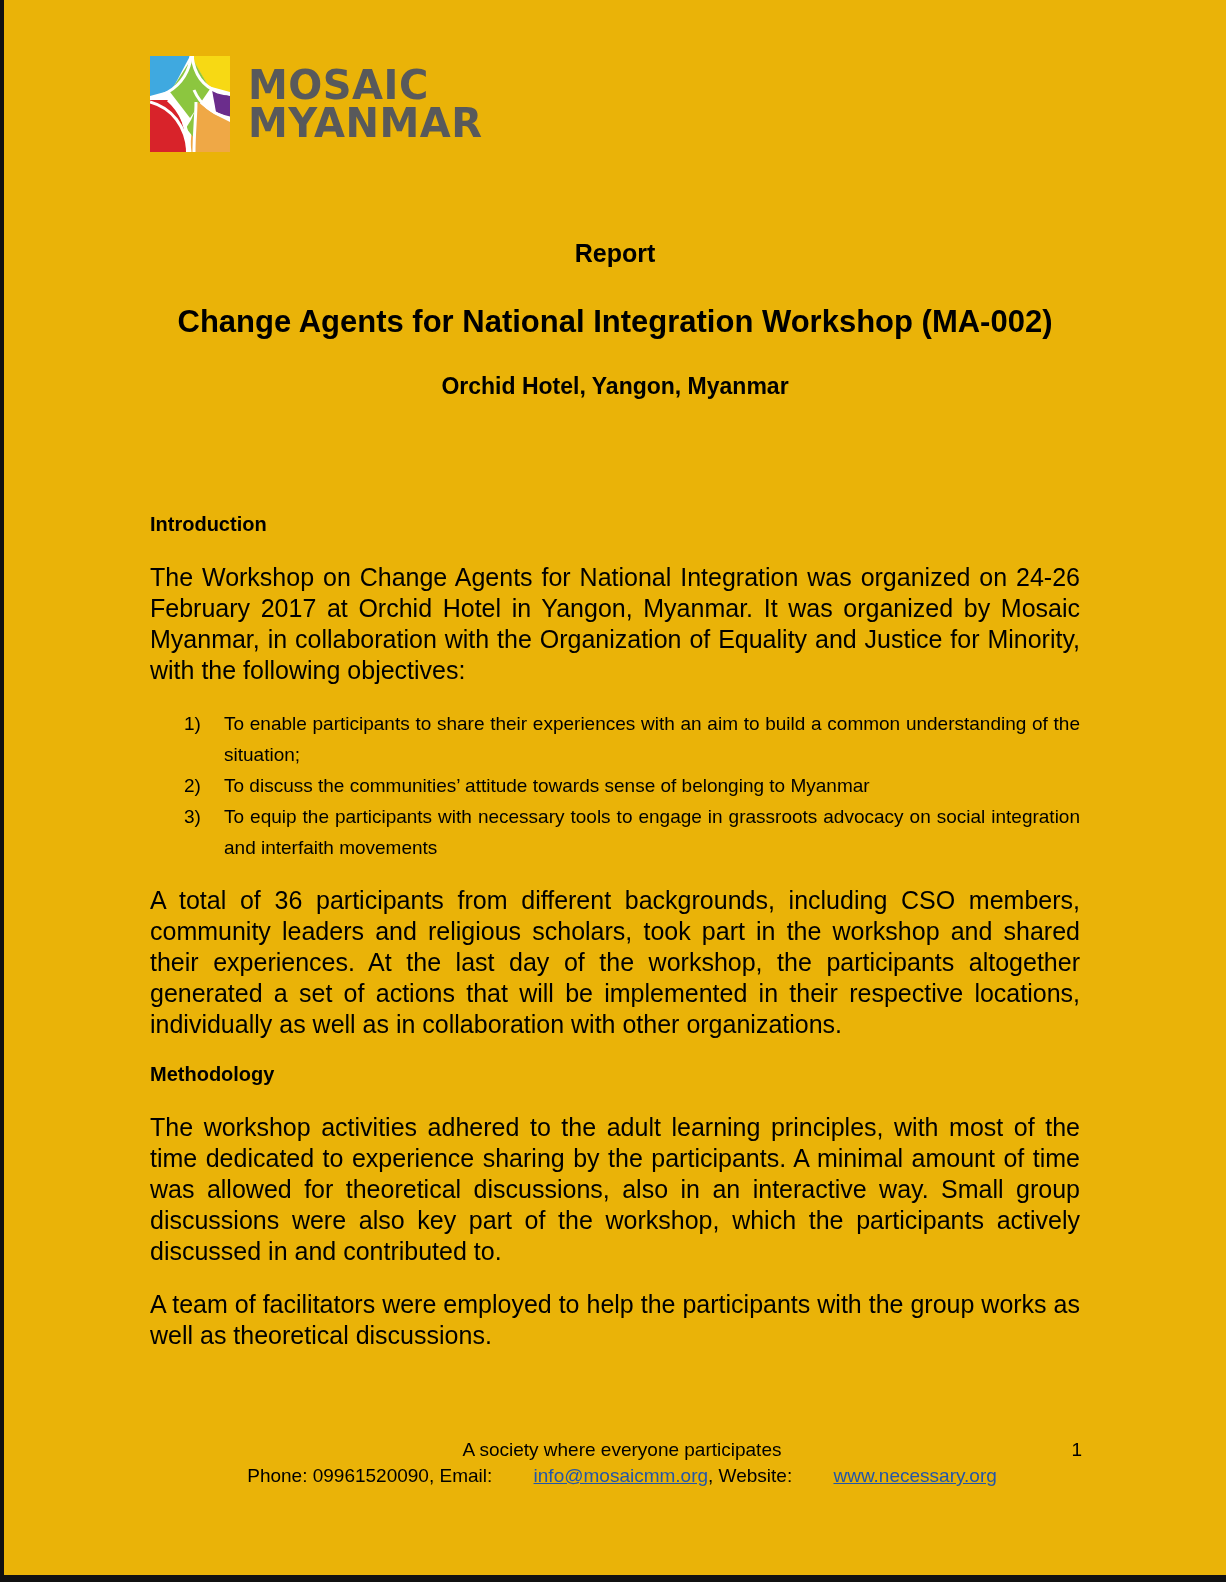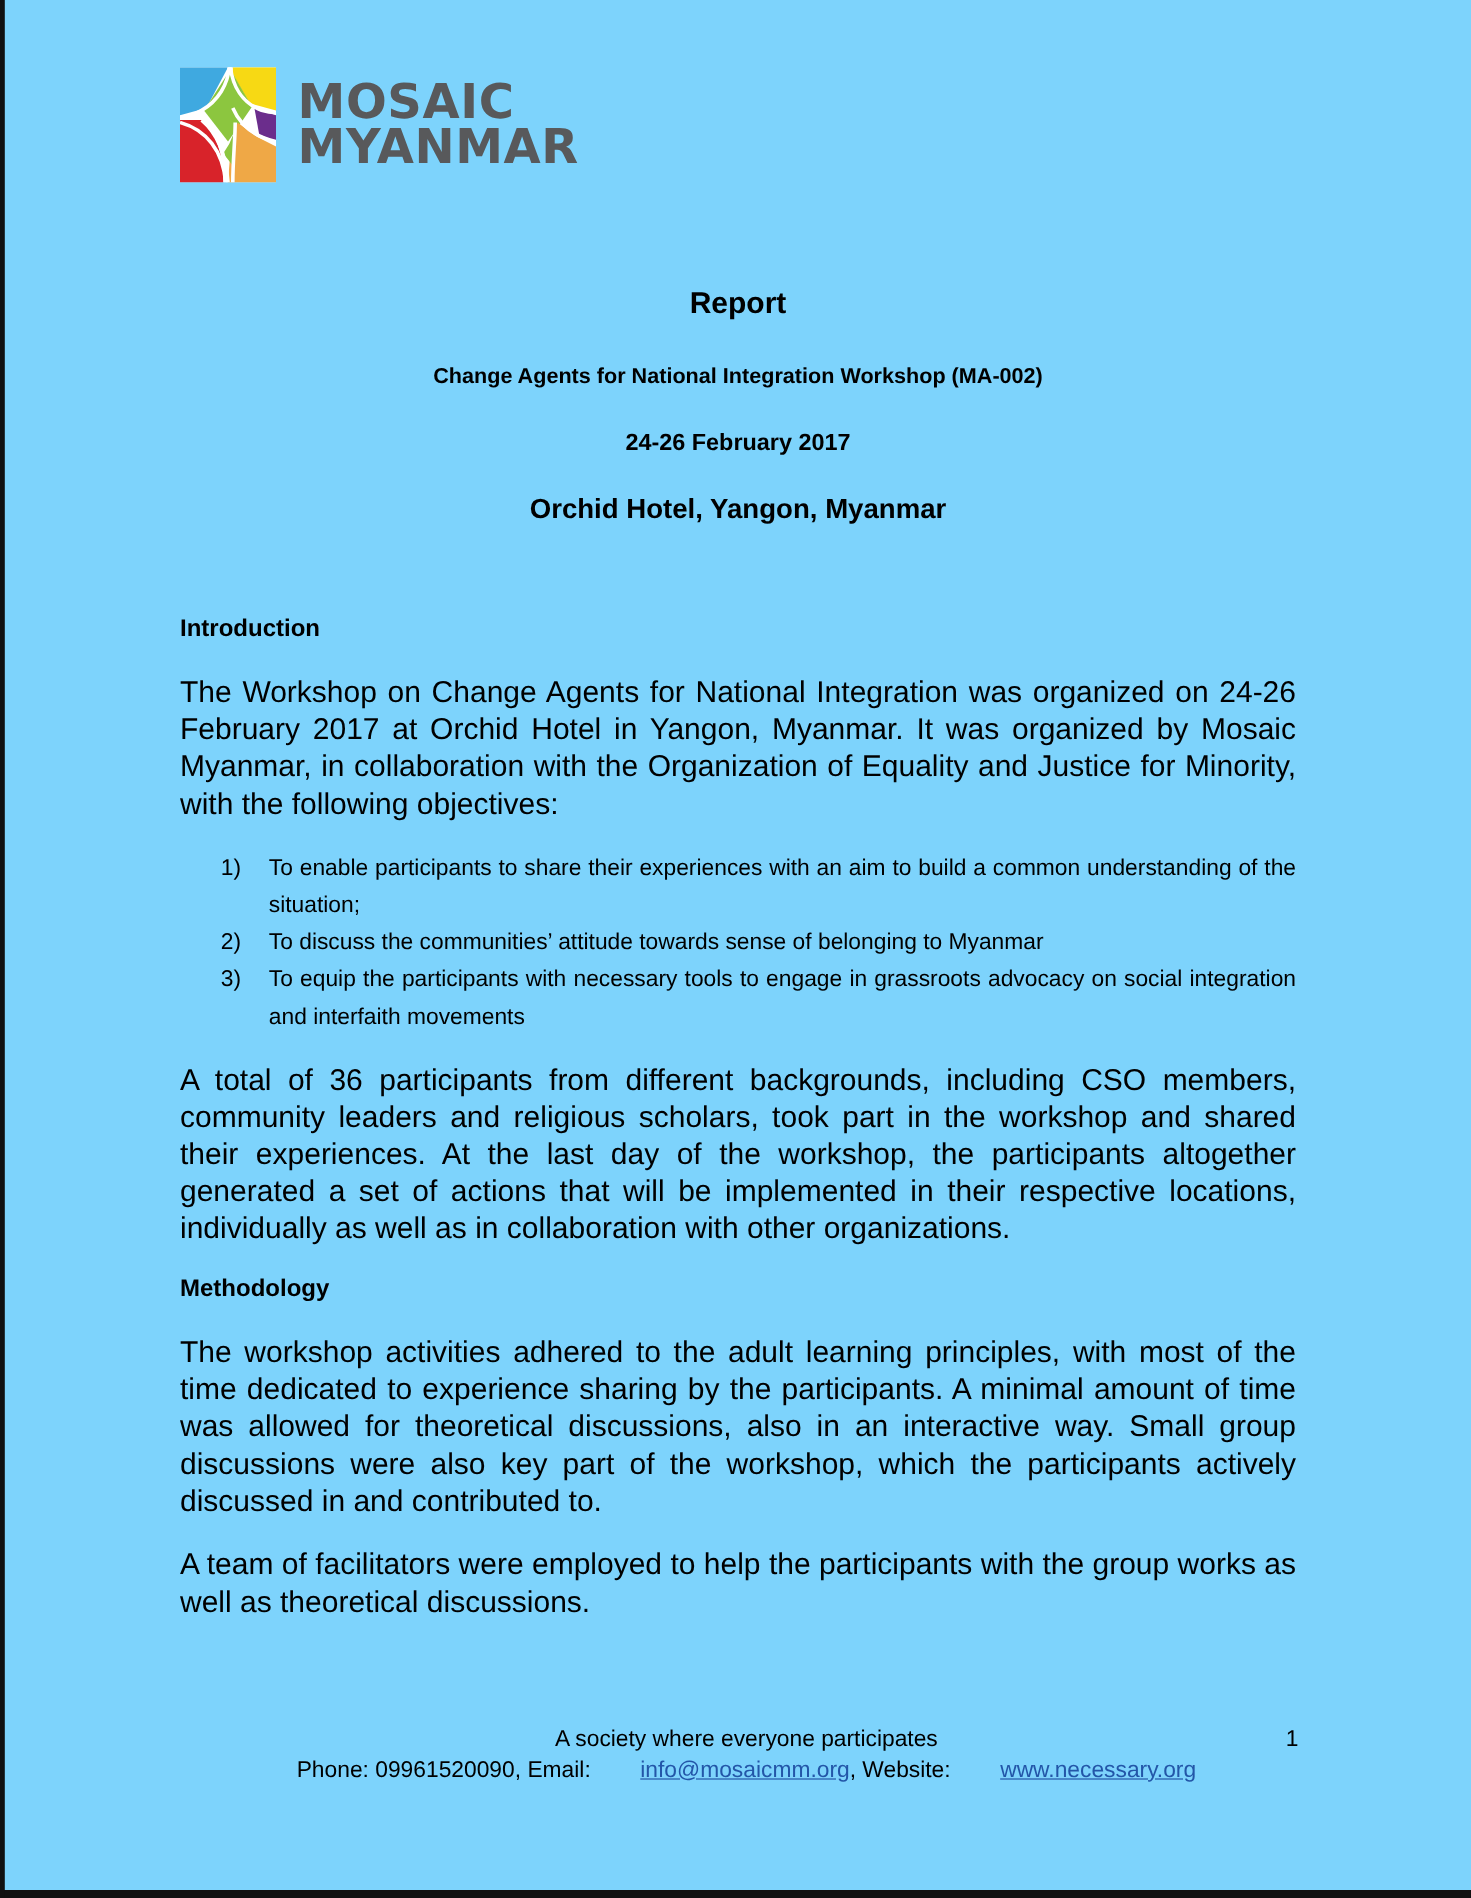--- a/index.html
+++ b/index.html
@@ -8,21 +8,21 @@
     background: #ffffff;
   }
   body {
     font-family: "Liberation Sans", sans-serif;
     color: #000000;
   }
   .page {
     position: relative;
     width: 1226px;
     height: 1582px;
-    background: #7dd3fc;
+    background: #eab308;
     box-sizing: border-box;
     border-left: 4px solid #111111;
     border-bottom: 7px solid #111111;
     overflow: hidden;
   }
 
   
   .doc-header {
     position: absolute;
     left: 0;
@@ -84,21 +84,21 @@
     text-align: center;
   }
   .title-report {
     font-weight: bold;
     font-size: 25px;
     line-height: 1.2;
     margin-bottom: 35px;
   }
   .title-main {
     font-weight: bold;
-    font-size: 18px;
+    font-size: 31px;
     line-height: 1.2;
     margin-bottom: 33px;
   }
   .title-dates {
     font-weight: bold;
     font-size: 19.5px;
     line-height: 1.2;
     margin-bottom: 30px;
   }
   .title-venue {
@@ -220,21 +220,20 @@
         <span class="brand-line">MOSAIC</span>
         <span class="brand-line">MYANMAR</span>
       </div>
     </div>
 
   </div>
 
   <div class="title-block">
     <div class="title-report">Report</div>
     <div class="title-main">Change Agents for National Integration Workshop (MA-002)</div>
-    <div class="title-dates">24-26 February 2017</div>
     <div class="title-venue">Orchid Hotel, Yangon, Myanmar</div>
   </div>
 
   <div class="body-content">
 
     <h2 class="section-heading">Introduction</h2>
     <p class="para">The Workshop on Change Agents for National Integration was organized on 24-26 February 2017 at Orchid Hotel in Yangon, Myanmar. It was organized by Mosaic Myanmar, in collaboration with the Organization of Equality and Justice for Minority, with the following objectives:</p>
 
     <ol class="objectives">
       <li>

